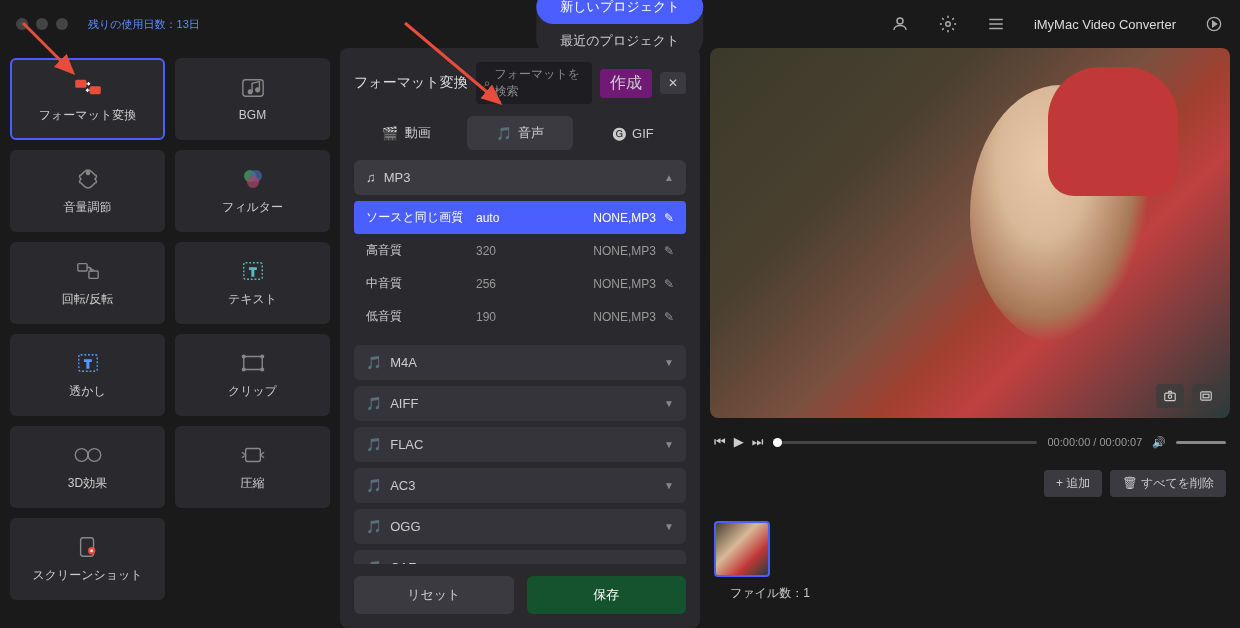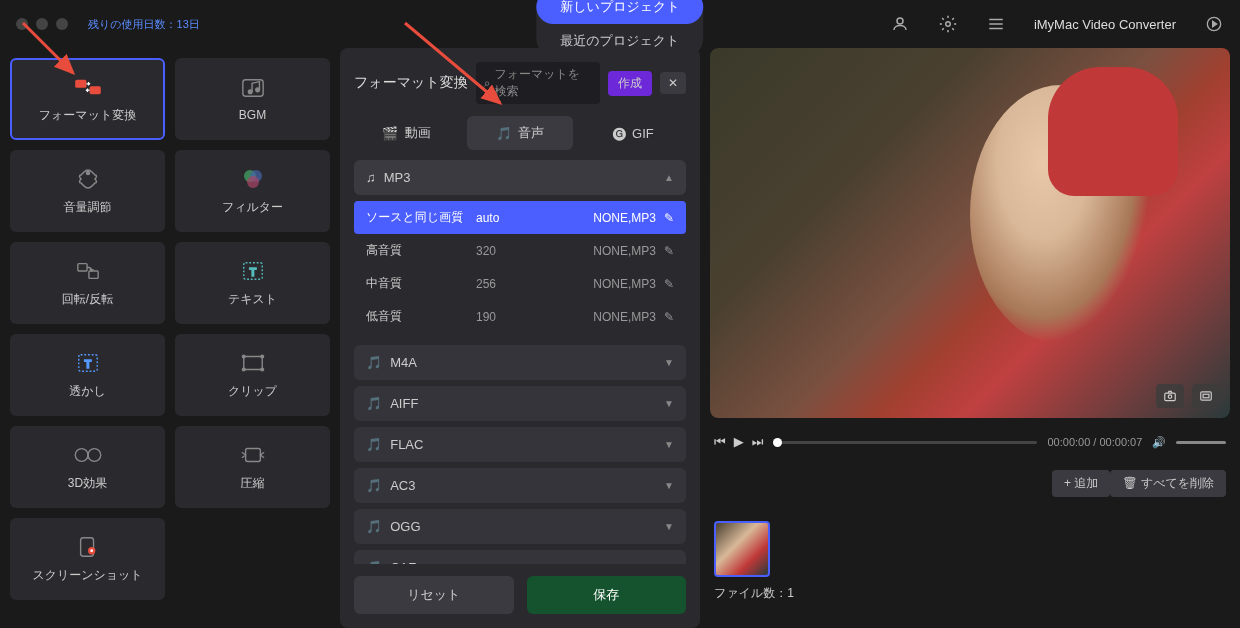--- a/index.html
+++ b/index.html
@@ -26,21 +26,21 @@
 .tool-card { background: #2a2a2e; border-radius: 6px; height: 82px; display: flex; flex-direction: column; align-items: center; justify-content: center; cursor: pointer; gap: 8px; }
 .tool-card.active { border: 2px solid #4b5eff; }
 .tool-icon { width: 32px; height: 24px; display: flex; align-items: center; justify-content: center; font-size: 20px; }
 .tool-label { font-size: 12px; color: #ccc; }
 
 
 .center-panel { width: 360px; background: #2a2a2e; border-radius: 8px; padding: 14px; display: flex; flex-direction: column; }
 .panel-header { display: flex; align-items: center; gap: 8px; margin-bottom: 12px; }
 .panel-title { font-size: 14px; color: #ddd; }
 .search-box { flex: 1; background: #1e1e22; border-radius: 4px; padding: 4px 8px; font-size: 12px; color: #888; display: flex; align-items: center; gap: 4px; }
-.panel-btn { background: #6d28d9; padding: 4px 10px; border-radius: 4px; font-size: 12px; cursor: pointer; }
+.panel-btn { background: #701a75; padding: 4px 10px; border-radius: 4px; font-size: 16px; cursor: pointer; }
 .close-btn { background: #3a3a40; padding: 4px 8px; border-radius: 4px; font-size: 12px; cursor: pointer; }
 
 .format-tabs { display: flex; gap: 8px; margin-bottom: 10px; }
 .format-tab { flex: 1; padding: 8px; text-align: center; border-radius: 6px; font-size: 13px; cursor: pointer; display: flex; align-items: center; justify-content: center; gap: 6px; }
 .format-tab.active { background: #3a3a40; }
 
 .format-list { flex: 1; overflow-y: auto; display: flex; flex-direction: column; gap: 6px; }
 .format-group { background: #34343a; border-radius: 6px; padding: 10px 12px; font-size: 13px; cursor: pointer; display: flex; align-items: center; justify-content: space-between; }
 .format-group-left { display: flex; align-items: center; gap: 8px; }
 .chevron { font-size: 10px; color: #888; }
@@ -72,26 +72,26 @@
 
 .playback-bar { display: flex; align-items: center; gap: 10px; padding: 6px 4px; font-size: 11px; }
 .play-controls { display: flex; gap: 8px; }
 .play-btn { cursor: pointer; color: #ccc; font-size: 13px; }
 .progress-track { flex: 1; height: 3px; background: #444; border-radius: 2px; position: relative; }
 .progress-dot { position: absolute; left: 0; top: -3px; width: 9px; height: 9px; background: #fff; border-radius: 50%; }
 .time-text { color: #999; font-size: 11px; }
 .volume-icon { cursor: pointer; color: #ccc; }
 .volume-track { width: 50px; height: 3px; background: #888; border-radius: 2px; }
 
-.file-actions { display: flex; justify-content: flex-end; gap: 0; padding: 4px; }
+.file-actions { display: flex; justify-content: flex-end; gap: 8px; padding: 4px; }
 .file-action-btn { background: #3a3a40; padding: 5px 12px; border-radius: 4px; font-size: 12px; cursor: pointer; }
 
 .file-list { padding: 10px 4px; }
 .file-thumb { width: 56px; height: 56px; border: 2px solid #4b5eff; border-radius: 4px; background: linear-gradient(135deg, #4a4030 0%, #d8b898 40%, #c03838 70%, #2a3a3a 100%); cursor: pointer; }
-.file-count { font-size: 12px; color: #ccc; margin-top: 8px; }
+.file-count { font-size: 12px; color: #ccc; margin-top: 8px; margin-left: 16px; }
 
 
 .arrow { position: absolute; pointer-events: none; z-index: 100; }
 .arrow svg { display: block; }
 
 
 .format-list::-webkit-scrollbar { width: 6px; }
 .format-list::-webkit-scrollbar-thumb { background: #555; border-radius: 3px; }
 </style>
 </head>

